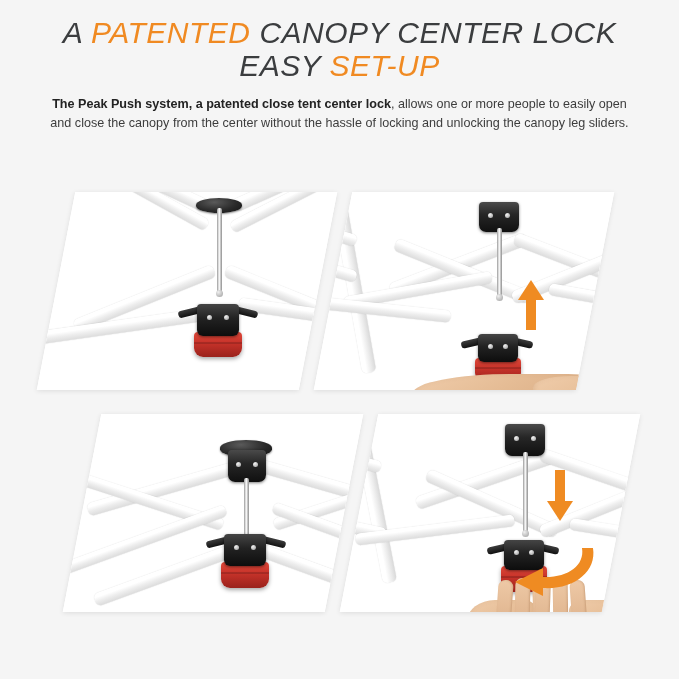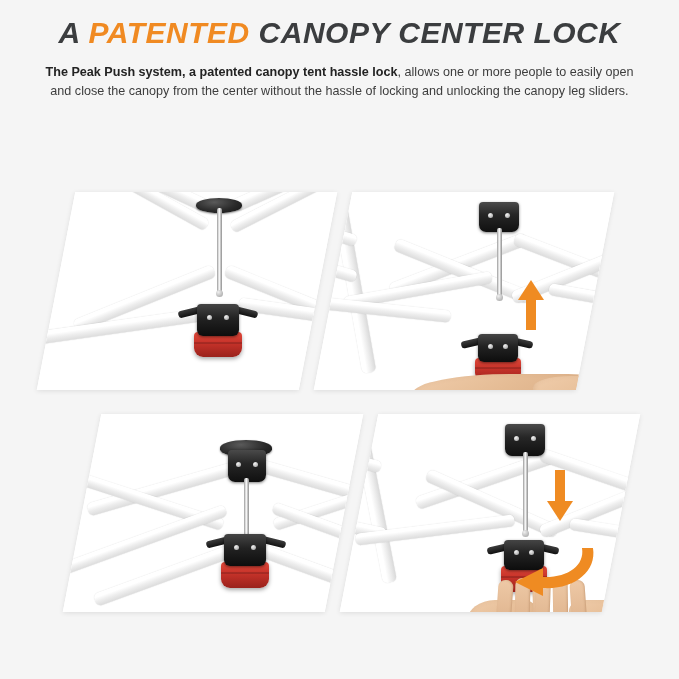--- a/index.html
+++ b/index.html
@@ -7,21 +7,21 @@
     width:679px;height:679px;
     background:#f5f5f5;
     font-family:"Liberation Sans", sans-serif;
     overflow:hidden;
     position:relative;
   }
 
   
   .header{padding-top:18px;text-align:center;}
   .title-line{
-    font-weight:bold;font-style:italic;
+    font-weight:normal;font-style:italic;
     letter-spacing:.5px;
     line-height:1.02;
     white-space:nowrap;
   }
   .title-1{font-size:30px;}
   .title-2{font-size:30px;margin-top:2px;}
   .t-dark{color:#3b3d3f;}
   .t-orange{color:#f08a22;}
 
   .body-copy{
@@ -159,23 +159,26 @@
     box-shadow:inset -1px 0 2px rgba(150,100,60,.3);
   }
 </style>
 </head>
 <body>
 
 <div class="header">
   <div class="title-line title-1">
     <span class="t-dark">A </span><span class="t-orange">PATENTED</span><span class="t-dark"> CANOPY CENTER LOCK</span>
   </div>
+  <div class="title-line title-2">
+    <span class="t-dark">EASY </span><span class="t-orange">SET-UP</span>
+  </div>
 
   <div class="body-copy">
-    <b>The Peak Push system, a patented canopy tent hassle lock</b><span>, allows one or more people to easily open and close the canopy from the center without the hassle of locking and unlocking the canopy leg sliders.</span><br>
+    <b>The Peak Push system, a patented close tent center lock</b><span>, allows one or more people to easily open and close the canopy from the center without the hassle of locking and unlocking the canopy leg sliders.</span><br>
   </div>
 </div>
 
 <div class="grid">
 
   <div class="panel p-tl">
     <div class="inner">
 
       <div class="bar" style="left:30px;top:8px;width:160px;height:13px;transform:rotate(25deg);transform-origin:right center;"></div>
       <div class="bar" style="left:218px;top:8px;width:165px;height:13px;transform:rotate(-24deg);transform-origin:left center;"></div>

